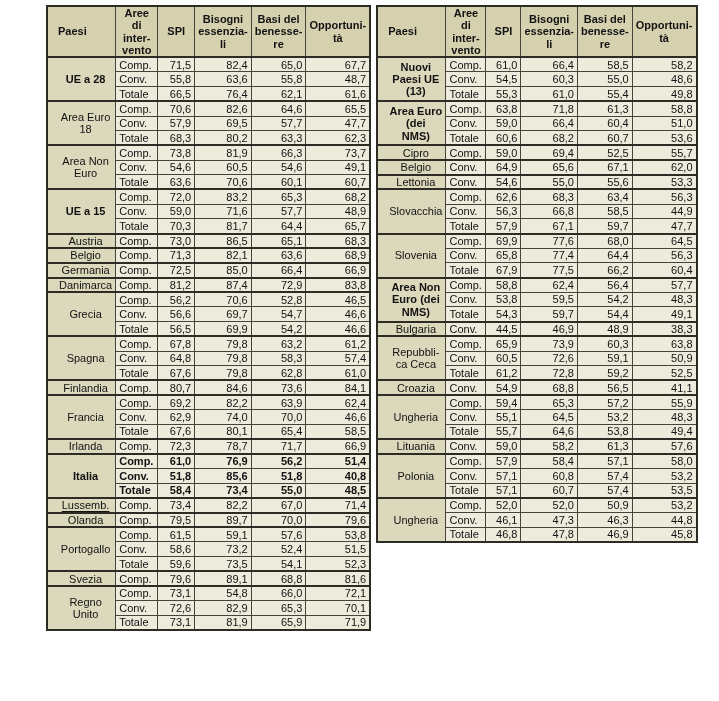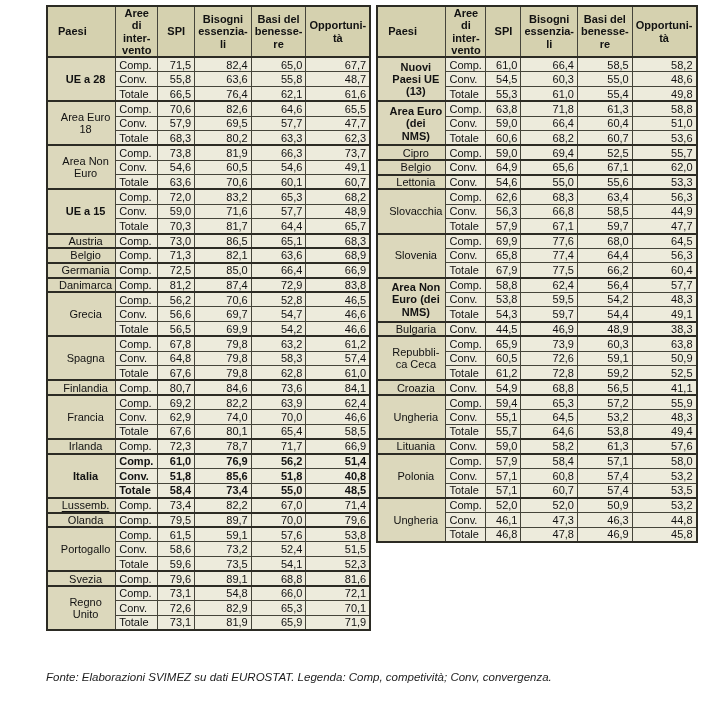--- a/index.html
+++ b/index.html
@@ -672,14 +672,13 @@
           <tr>
             <td class="label">Totale</td>
             <td class="num">46,8</td>
             <td class="num">47,8</td>
             <td class="num">46,9</td>
             <td class="num">45,8</td>
           </tr>
         </tbody>
       </table>
   </div>
-  <div class="source-note">Fonte: Elaborazioni SVIMEZ su dati EUROSTAT. Legenda: Comp, competività; Conv, convergenza.</div>
 </div>
 
 </body></html>

